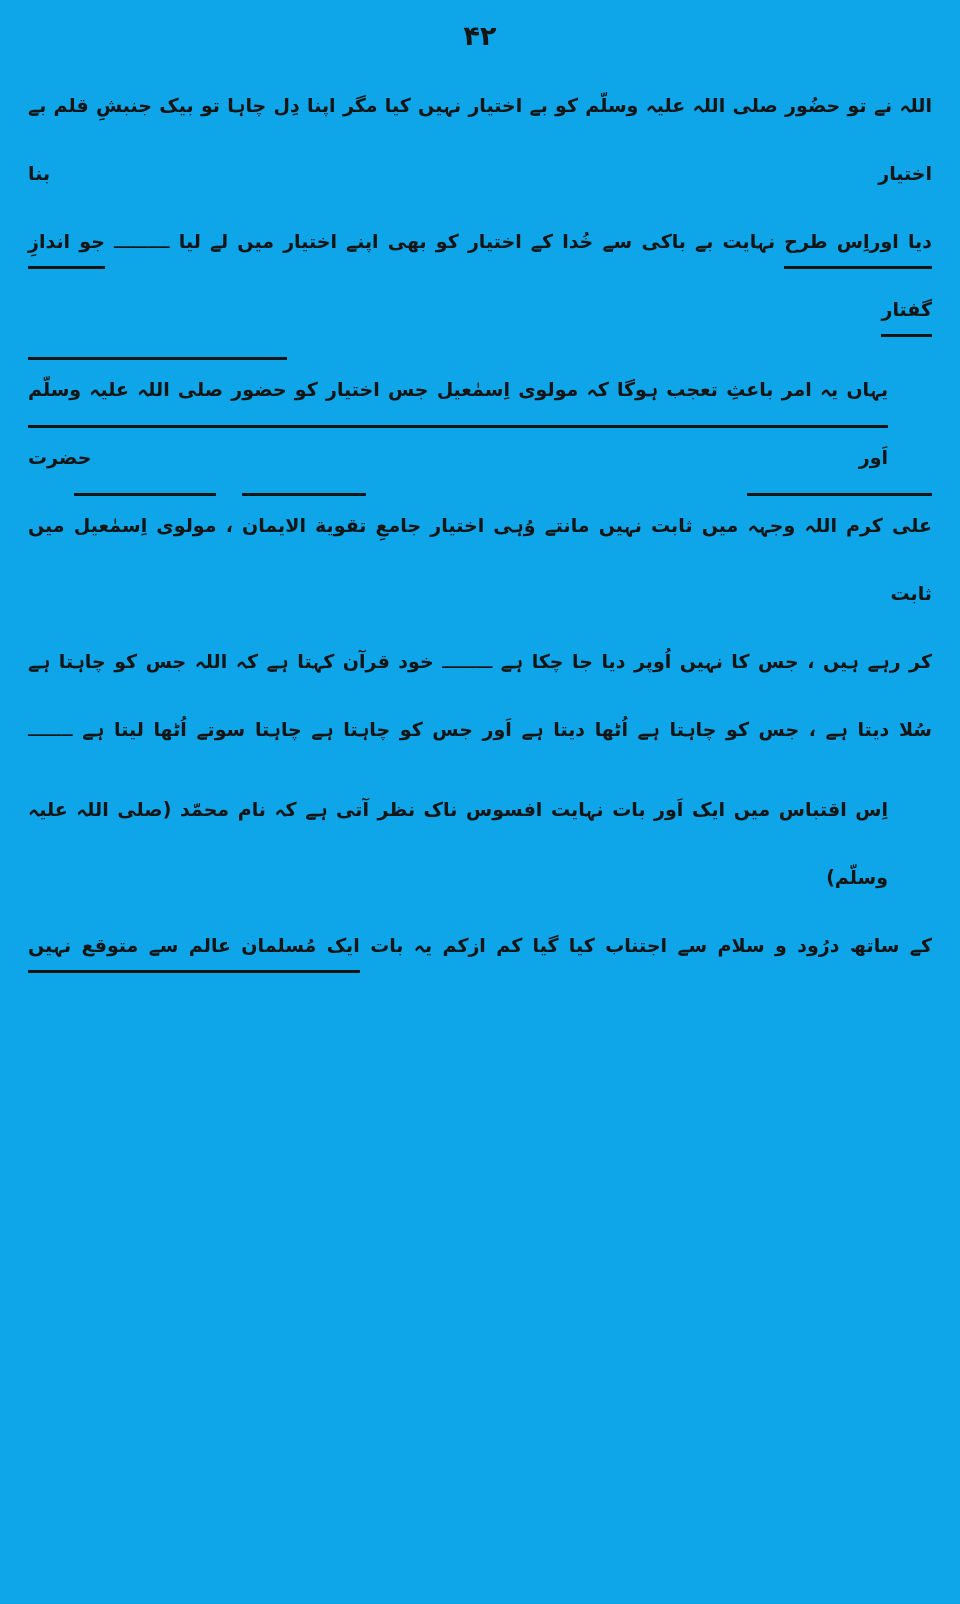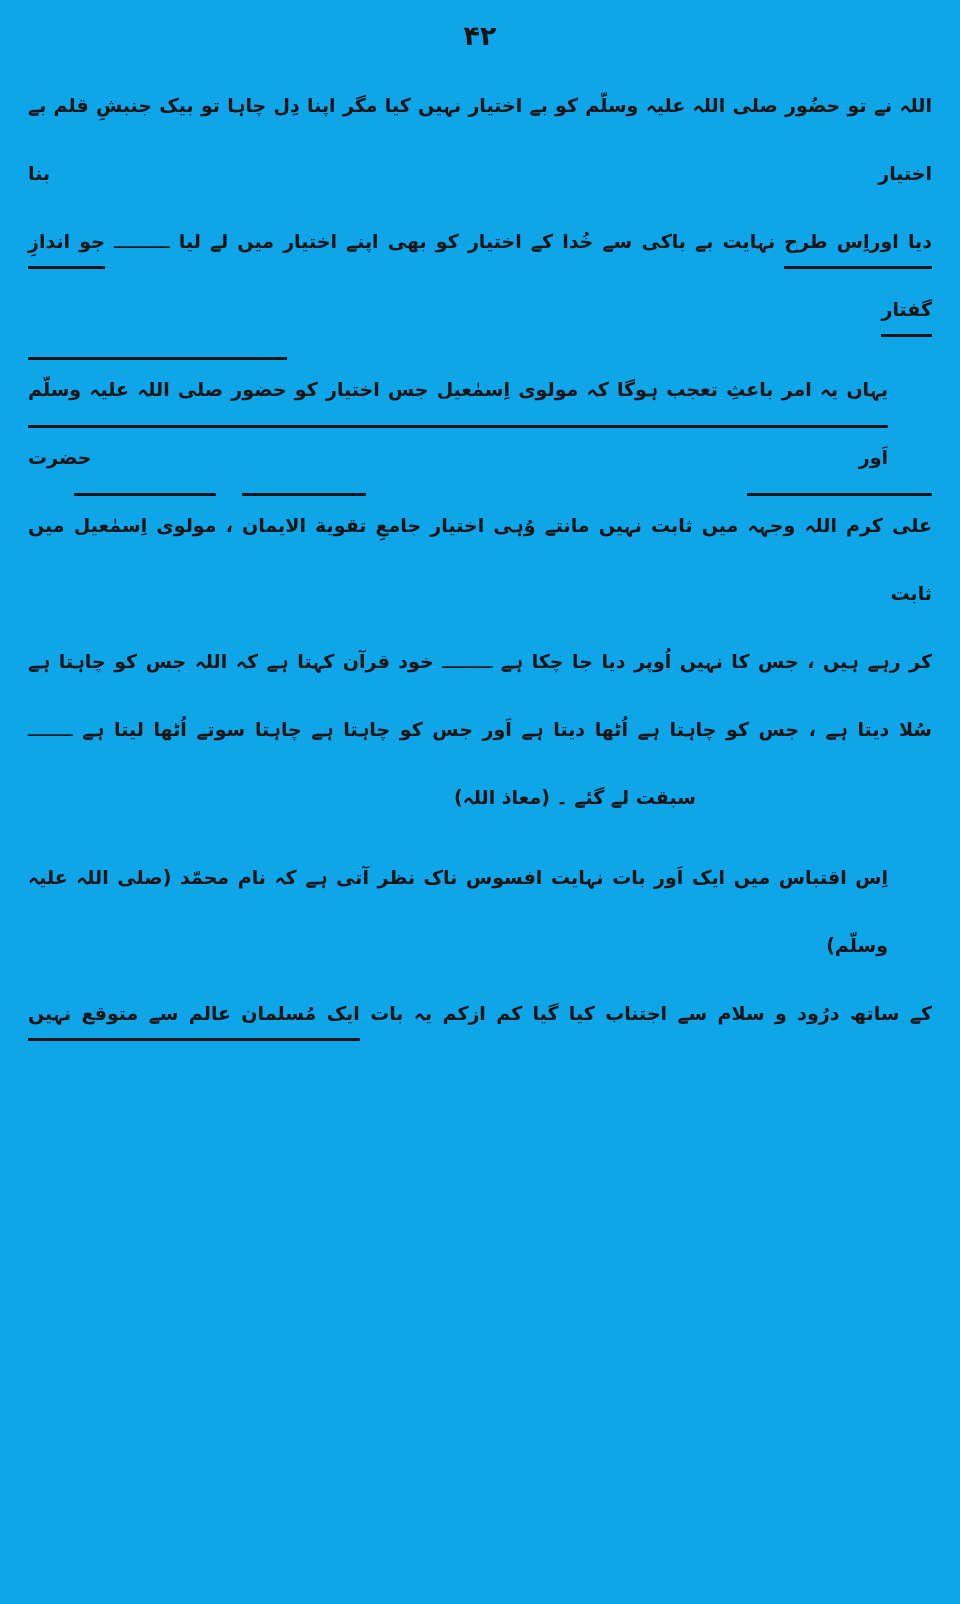--- a/index.html
+++ b/index.html
@@ -58,20 +58,19 @@
   <main>
       <div class="para">
         <div class="line align-justify"><span class="seg">اللہ نے تو حضُور صلی اللہ علیہ وسلّم کو بے اختیار نہیں کیا مگر اپنا دِل چاہا تو بیک جنبشِ قلم بے اختیار بنا</span></div>
         <div class="line align-justify"><span class="seg u">دیا اوراِس طرح</span><span class="seg"> نہایت بے باکی سے خُدا کے اختیار کو بھی اپنے اختیار میں لے لیا </span><span class="seg dash">ــــــــــ</span><span class="seg"> </span><span class="seg u">جو اندازِ گفتار</span></div>
       </div>
       <div class="para">
         <div class="line align-justify indent"><span class="seg">یہاں یہ امر باعثِ تعجب ہوگا کہ مولوی اِسمٰعیل جس اختیار کو </span><span class="seg o">حضور صلی اللہ علیہ وسلّم اَور حضرت</span></div>
         <div class="line align-justify"><span class="seg o">علی کرم اللہ وجہہ</span><span class="seg"> میں ثابت نہیں مانتے وُہی اختیار جامعِ </span><span class="seg o">تقویة الایمان</span><span class="seg"> ، </span><span class="seg o">مولوی اِسمٰعیل</span><span class="seg"> میں ثابت</span></div>
         <div class="line align-justify"><span class="seg">کر رہے ہیں ، جس کا نہیں اُوپر دیا جا چکا ہے </span><span class="seg dash">ـــــــــ</span><span class="seg"> خود قرآن کہتا ہے کہ اللہ جس کو چاہتا ہے</span></div>
         <div class="line align-justify"><span class="seg">سُلا دیتا ہے ، جس کو چاہتا ہے اُٹھا دیتا ہے اَور جس کو چاہتا ہے چاہتا سوتے اُٹھا لیتا ہے </span><span class="seg dash">ــــــــ</span></div>
-        <div class="line align-center"><span class="seg">سبقت لے گئے ۔ (معاذ اللہ)</span></div>
       </div>
       <div class="para">
         <div class="line align-justify indent"><span class="seg">اِس اقتباس میں ایک اَور بات نہایت افسوس ناک نظر آتی ہے کہ نام محمّد (صلی اللہ علیہ وسلّم)</span></div>
         <div class="line align-justify"><span class="seg">کے ساتھ درُود و سلام سے اجتناب کیا گیا کم ازکم یہ بات </span><span class="seg u">ایک مُسلمان عالم سے متوقع نہیں</span></div>
       </div>
     </main>
 </div>
 
 </body></html>

